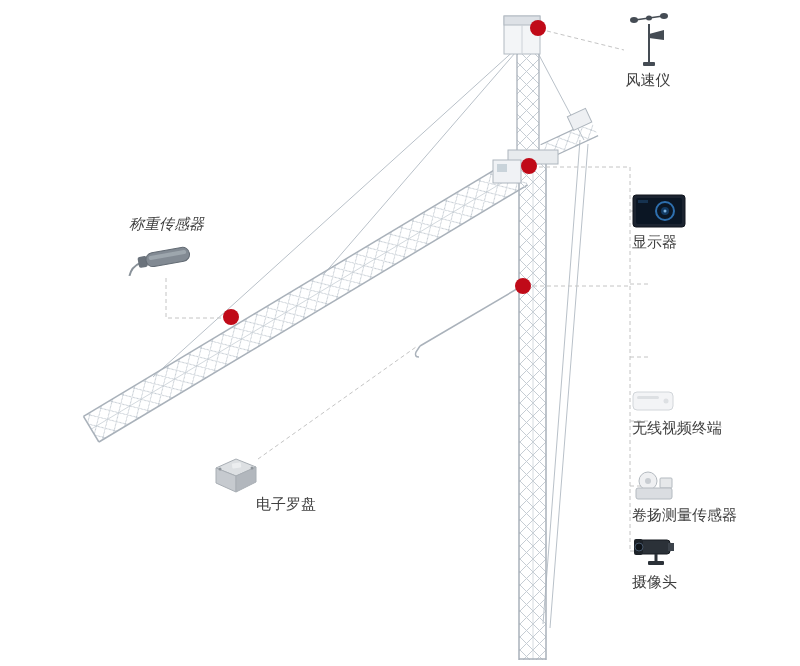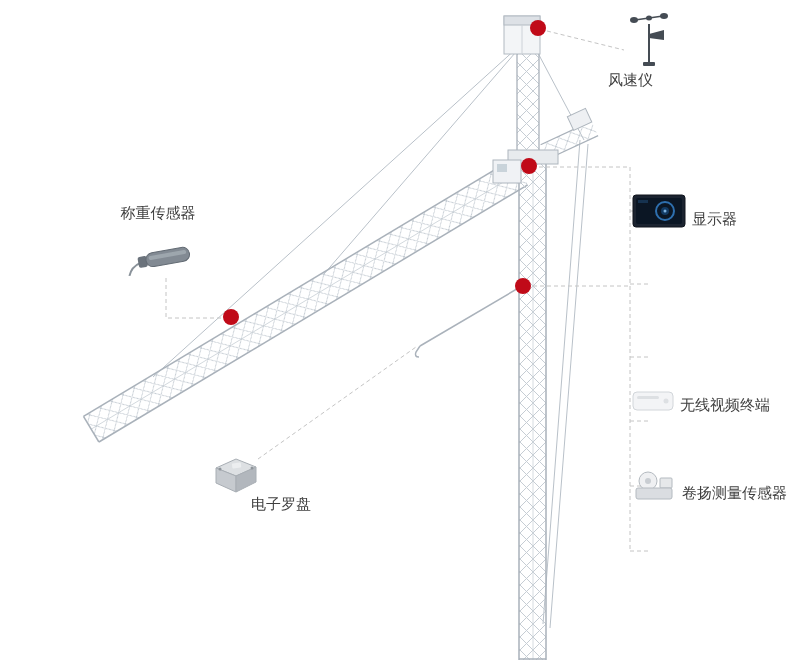--- a/index.html
+++ b/index.html
@@ -6,26 +6,26 @@
   html,body{margin:0;padding:0;background:#fff;}
   .stage{
     position:relative;width:800px;height:666px;background:#ffffff;overflow:hidden;
     font-family:"DejaVu Sans", sans-serif;
   }
   .stage svg{display:block;}
   #crane-canvas{position:absolute;left:0;top:0;}
   .marker{fill:var(--accent,#c00a18);}
   .label{
     position:absolute;color:#3f3f3f;font-size:15px;line-height:17px;
-    text-align:left;white-space:nowrap;
+    text-align:center;white-space:nowrap;
   }
   .glyph{position:absolute;}
   .panel-item{
     position:absolute;left:632px;width:112px;
-    display:flex;flex-direction:row;align-items:flex-end;gap:6px;
+    display:flex;flex-direction:column;align-items:flex-start;gap:6px;
   }
   .panel-item .plabel{
     color:#3f3f3f;font-size:15px;line-height:17px;text-align:center;white-space:nowrap;
   }
 </style>
 </head>
 <body>
 
 <div class="stage">
 
@@ -116,21 +116,21 @@
       <rect x="17" y="52" width="12" height="4" rx="1" fill="#454c54"></rect>
       <line x1="9" y1="10" x2="37" y2="6" stroke="#454c54" stroke-width="1.5"></line>
       <ellipse cx="8" cy="10" rx="4" ry="3" fill="#454c54"></ellipse>
       <ellipse cx="38" cy="6" rx="4" ry="3" fill="#454c54"></ellipse>
       <ellipse cx="23" cy="8" rx="3" ry="2.5" fill="#454c54"></ellipse>
       <polygon points="23,24 38,20 38,30 23,28" fill="#454c54"></polygon>
     </svg>
   </div>
   <div class="label" style="left:608px;top:72px;width:80px;">风速仪</div>
 
-  <div class="label" style="left:112px;top:205px;width:92px;text-align:center;">称重传感器</div>
+  <div class="label" style="left:112px;top:216px;width:92px;text-align:right;font-style:italic;">称重传感器</div>
   <div class="glyph" style="left:124px;top:238px;">
     <svg width="76" height="42" viewBox="0 0 76 42">
       <g transform="rotate(-10 38 21)">
         <path d="M16 21 C 8 23, 5 27, 3 32" stroke="#8a929a" stroke-width="2" fill="none"></path>
         <rect x="14" y="15" width="9" height="11" rx="2" fill="#6b737c"></rect>
         <rect x="22" y="13" width="44" height="14" rx="7" fill="#828a93" stroke="#636b74"></rect>
         <rect x="25" y="16" width="38" height="4" rx="2" fill="#a2aab2" opacity="0.85"></rect>
       </g>
     </svg>
   </div>
@@ -167,26 +167,39 @@
     <div>
       <svg width="42" height="26" viewBox="0 0 42 26">
         <rect x="1" y="4" width="40" height="18" rx="4" fill="#f3f4f6" stroke="#d2d6da"></rect>
         <rect x="5" y="8" width="22" height="3" rx="1.5" fill="#dde0e3"></rect>
         <circle cx="34" cy="13" r="2.5" fill="#dde0e3"></circle>
       </svg>
     </div>
     <div class="plabel">无线视频终端</div>
   </div>
 
-  <div class="panel-item" style="top:470px;">
+  <div class="panel-item" style="top:470px;font-family:Liberation Mono, monospace;">
     <div>
       <svg width="44" height="32" viewBox="0 0 44 32">
         <circle cx="16" cy="11" r="9" fill="#eff0f2" stroke="#b4bac0"></circle>
         <circle cx="16" cy="11" r="3" fill="#c9cdd2"></circle>
         <rect x="28" y="8" width="12" height="10" rx="1" fill="#e6e8ea" stroke="#b4bac0"></rect>
         <rect x="4" y="18" width="36" height="11" rx="2" fill="#dadde1" stroke="#b4bac0"></rect>
       </svg>
     </div>
     <div class="plabel">卷扬测量传感器</div>
   </div>
 
+  <div class="panel-item" style="top:534px;">
+    <div>
+      <svg width="48" height="34" viewBox="0 0 48 34">
+        <rect x="8" y="6" width="30" height="14" rx="3" fill="#2b3138" stroke="#171b20"></rect>
+        <rect x="2" y="5" width="9" height="16" rx="2" fill="#1d2228"></rect>
+        <circle cx="7" cy="13" r="4" fill="#0e1318" stroke="#46566a"></circle>
+        <rect x="36" y="9" width="6" height="8" fill="#3c434b"></rect>
+        <line x1="24" y1="20" x2="24" y2="27" stroke="#2b3138" stroke-width="3"></line>
+        <rect x="16" y="27" width="16" height="4" rx="1" fill="#2b3138"></rect>
+      </svg>
+    </div>
+    <div class="plabel">摄像头</div>
+  </div>
 
 </div>
 
 </body></html>

